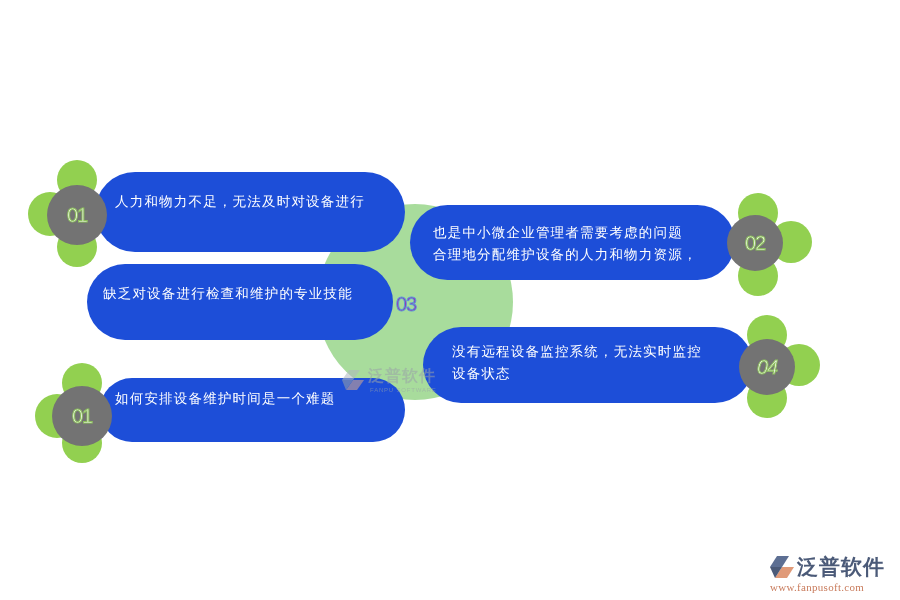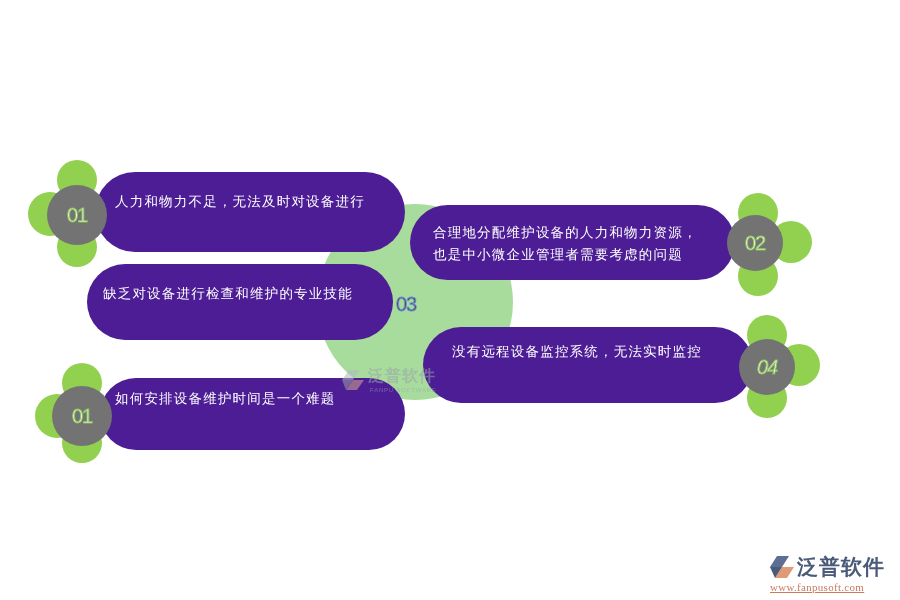--- a/index.html
+++ b/index.html
@@ -1,58 +1,59 @@
 <!DOCTYPE html>
 <html><head>
 <meta charset="utf-8">
 <style>
   html, body { margin: 0; padding: 0; }
   body { width: 900px; height: 600px; background: #ffffff; position: relative; overflow: hidden;
          font-family: "DejaVu Sans", sans-serif; }
   .abs { position: absolute; text-align: center; }
   .circle { position: absolute; border-radius: 50%; }
   .center-circle { background: #a8dc9c; }
-  .pill { position: absolute; background: #4c1d95; border-radius: 40px; color: #ffffff;
+  .pill { position: absolute; background: #1d4ed8; border-radius: 40px; color: #ffffff;
           font-size: 13.5px; letter-spacing: 1.2px; line-height: 22px; box-sizing: border-box; }
   .pill .line { display: block; white-space: nowrap; }
   .petal { background: #92d050; }
   .core { background: #737373; display: flex; align-items: center; justify-content: center; }
   .num { font-family: "Liberation Sans", sans-serif; font-size: 20px; font-weight: normal;
          color: #ffffff; -webkit-text-stroke: 1px #8cbf5c; letter-spacing: -1px; }
   .num-center { position: absolute; font-family: "Liberation Sans", sans-serif; font-size: 20px;
-                color: #7f1d1d; -webkit-text-stroke: 1px #5b9bd5; letter-spacing: -1px; }
+                color: #a21caf; -webkit-text-stroke: 1px #5b9bd5; letter-spacing: -1px; }
   .wm { position: absolute; opacity: 0.55; }
   .wm-text { font-size: 16px; color: #9aa3a8; letter-spacing: 1px; font-weight: bold; }
   .wm-sub { font-size: 6px; color: #9aa3a8; letter-spacing: 0.8px; font-family: "Liberation Sans", sans-serif; }
   .logo-text { font-size: 21px; color: #4b5a78; font-weight: bold; letter-spacing: 1px; }
-  .logo-url { font-size: 11px; color: #c97c5d; font-family: "Liberation Serif", serif; letter-spacing: 0.3px; text-decoration: underline; }
+  .logo-url { font-size: 11px; color: #c97c5d; font-family: "Liberation Serif", serif; letter-spacing: 0.3px; }
 </style>
 </head>
 <body>
 
 <div class="circle center-circle" style="left:317px; top:204px; width:196px; height:196px;"></div>
 
 <div class="pill" style="left:95px; top:172px; width:310px; height:80px; padding:18px 0 0 20px;">
   <span class="line">人力和物力不足，无法及时对设备进行</span>
 </div>
 
 <div class="pill" style="left:410px; top:205px; width:325px; height:75px; padding:16px 0 0 23px; border-radius:38px;">
+  <span class="line">也是中小微企业管理者需要考虑的问题</span>
   <span class="line">合理地分配维护设备的人力和物力资源，</span>
-  <span class="line">也是中小微企业管理者需要考虑的问题</span>
 </div>
 
 <div class="pill" style="left:87px; top:264px; width:306px; height:76px; padding:18px 0 0 16px; border-radius:38px;">
   <span class="line">缺乏对设备进行检查和维护的专业技能</span>
 </div>
 
 <div class="pill" style="left:423px; top:327px; width:330px; height:76px; padding:13px 0 18px 29px; border-radius:38px;">
   <span class="line">没有远程设备监控系统，无法实时监控</span>
+  <span class="line">设备状态</span>
 </div>
 
-<div class="pill" style="left:100px; top:378px; width:305px; height:72px; padding:9px 0 0 15px; border-radius:36px;">
+<div class="pill" style="left:100px; top:378px; width:305px; height:64px; padding:9px 0 0 15px; border-radius:36px;">
   <span class="line">如何安排设备维护时间是一个难题</span>
 </div>
 
 <div class="num-center" style="left:396px; top:293px;">03</div>
 
 <div class="wm" style="left:340px; top:366px;">
   <svg width="26" height="24" viewBox="0 0 26 24" style="position:absolute; left:0; top:2px;">
     <path d="M2 12 L9 2 L20 2 L13 12 Z" fill="#b0b8bf"></path>
     <path d="M13 12 L24 12 L17 22 L6 22 Z" fill="#d9a98f"></path>
     <path d="M2 12 L6 22 L13 12 Z" fill="#9aa3a8"></path>

